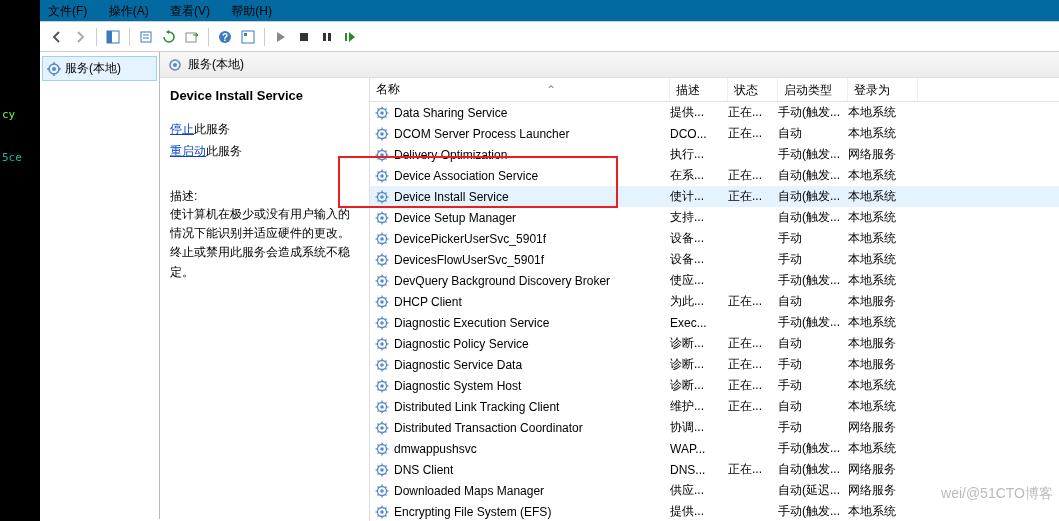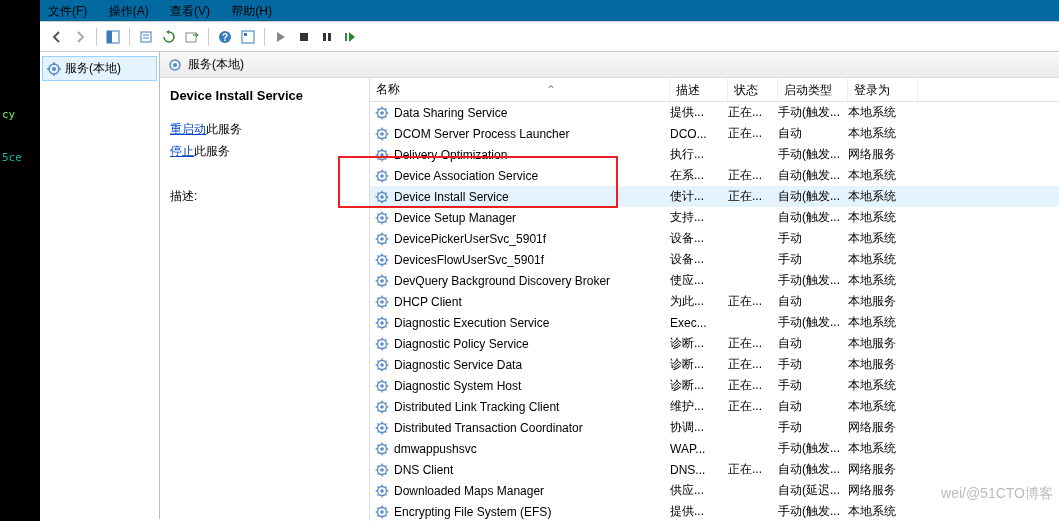--- a/index.html
+++ b/index.html
@@ -161,23 +161,24 @@
         <span class="gearicon"><svg width="14" height="14" viewBox="0 0 14 14">
               <circle cx="7" cy="7" r="5" fill="none" stroke="#5a8ac6" stroke-width="1.5"></circle>
               <circle cx="7" cy="7" r="2" fill="#5a8ac6"></circle>
             </svg></span>
         <span>服务(本地)</span>
       </div>
 
       <div class="content">
         <div class="detailpane">
           <div class="svcname">Device Install Service</div>
+          <div class="action-line"><span class="linkblue">停止</span><span>此服务</span></div>
           <div class="action-line"><span class="linkblue">重启动</span><span>此服务</span></div>
-          <div class="action-line"><span class="linkblue">停止</span><span>此服务</span></div>
           <div class="desc-label">描述:</div>
+          <div class="desc-text">使计算机在极少或没有用户输入的情况下能识别并适应硬件的更改。终止或禁用此服务会造成系统不稳定。</div>
         </div>
 
         <div class="listpane">
           <div class="colheaders">
             <div class="c-name">
                 <span>名称</span>
                 <span class="sort-arrow">⌃</span>
               </div>
             <div class="c-desc">描述</div>
             <div class="c-status">状态</div>

